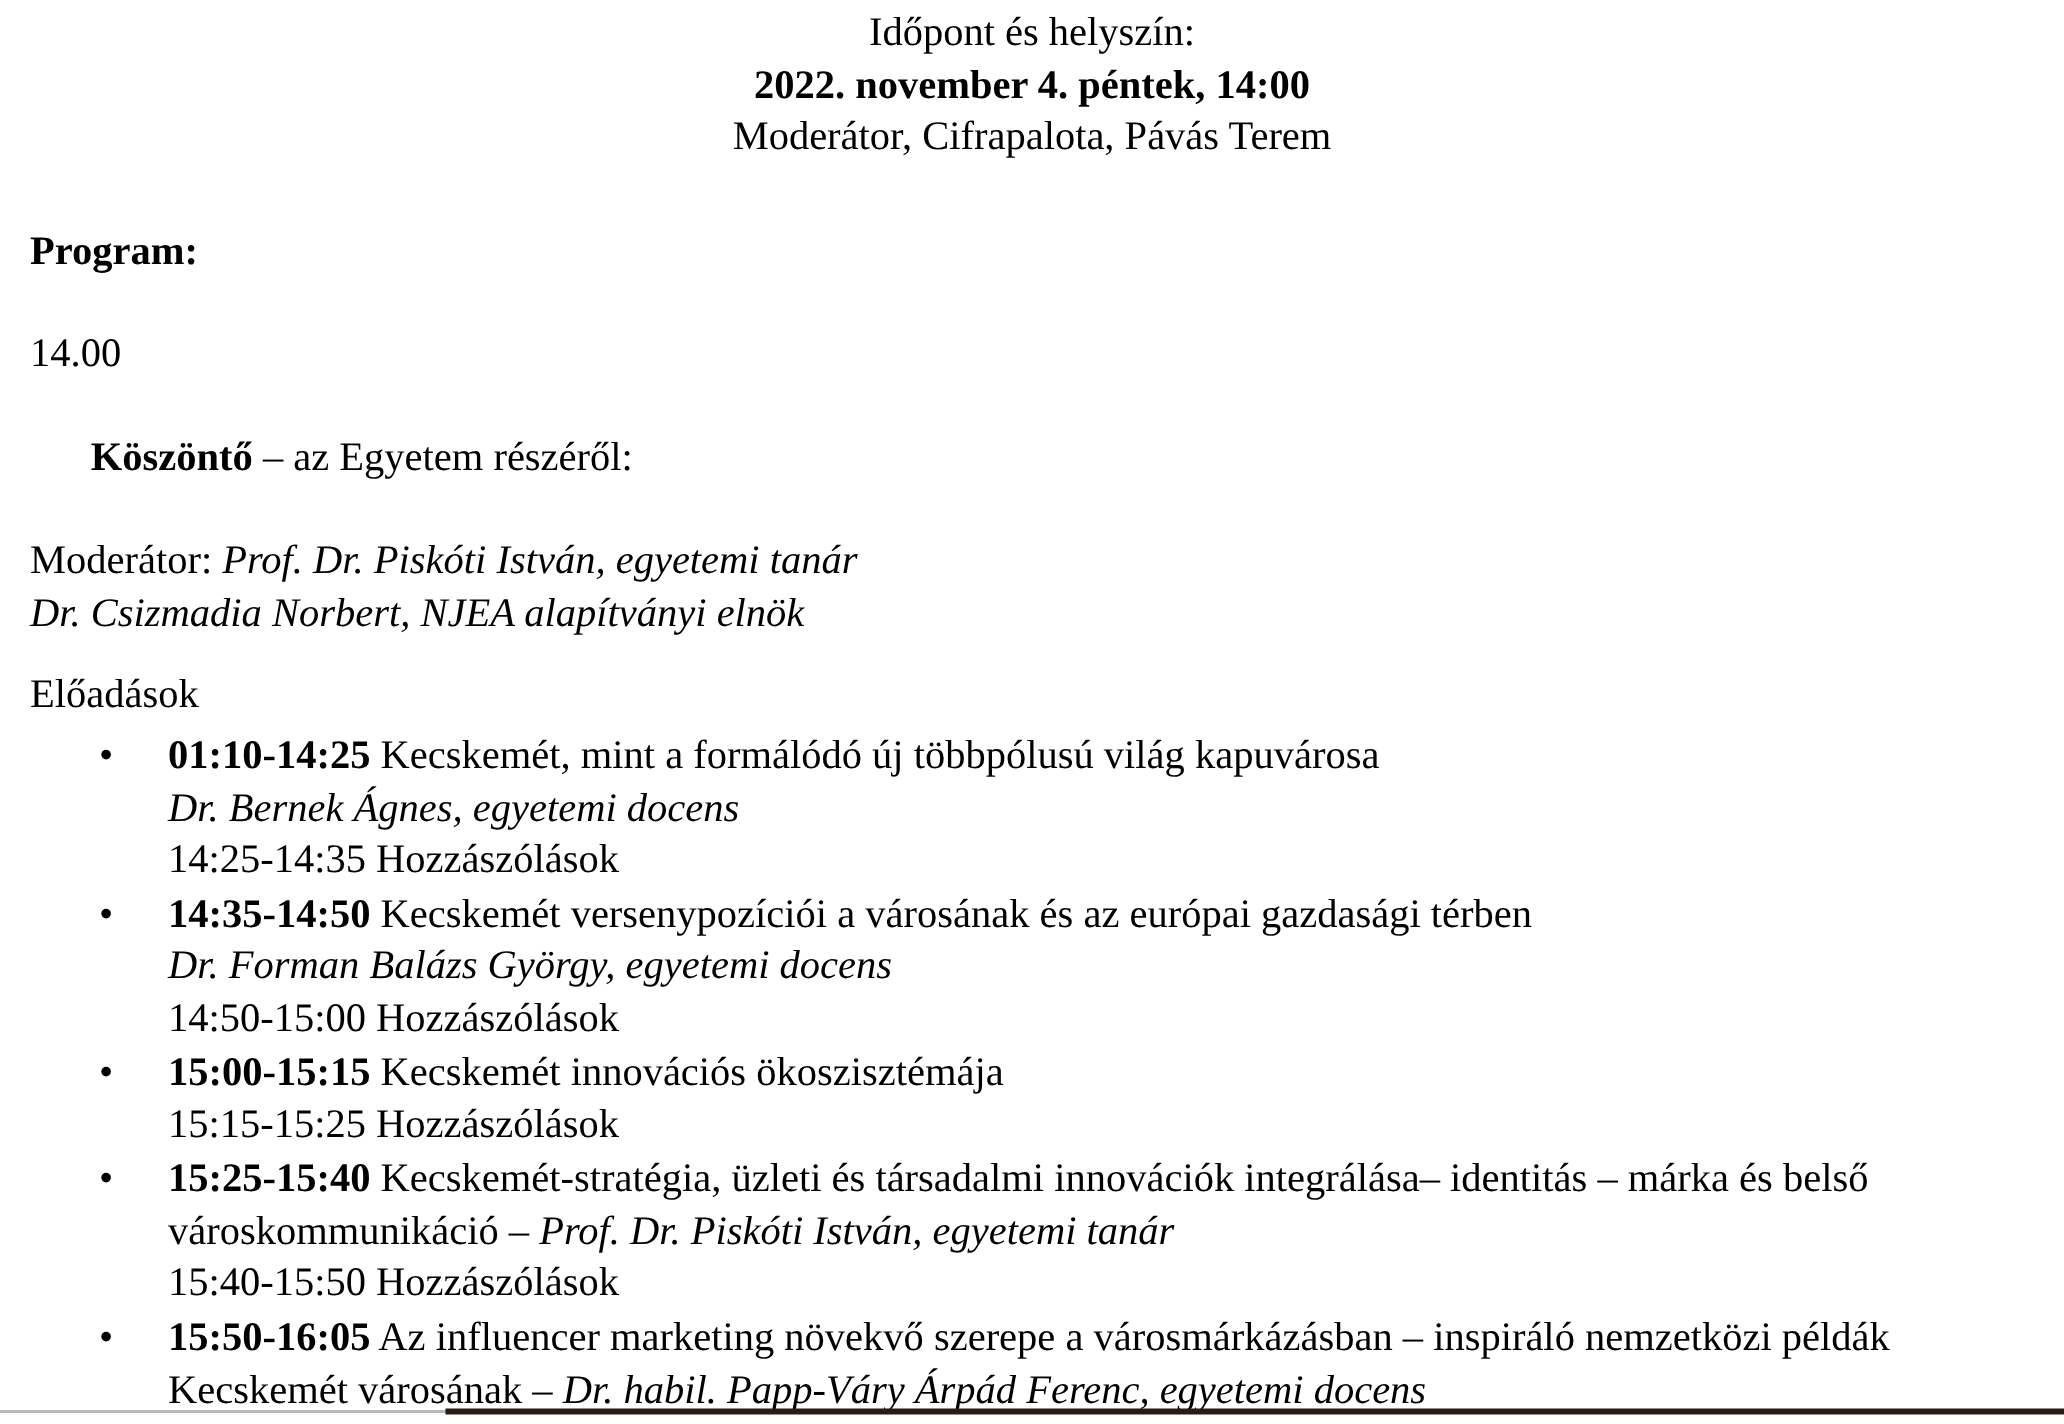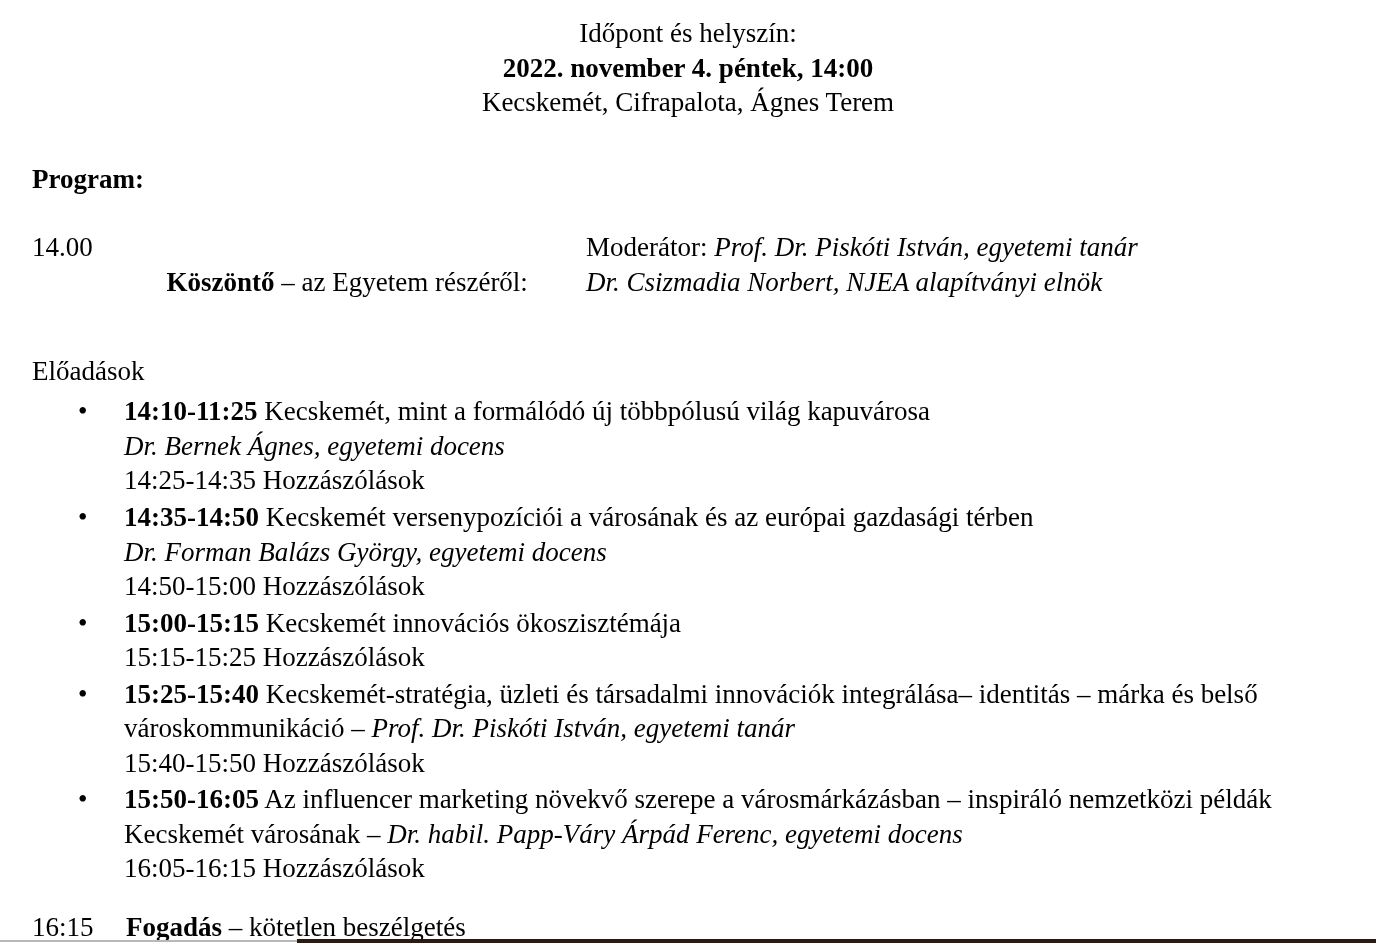--- a/index.html
+++ b/index.html
@@ -17,21 +17,21 @@
     color: #000000;
     font-size: 27px;
     line-height: 1.28;
     -webkit-font-smoothing: antialiased;
   }
 
   .page {
     position: relative;
     width: 1376px;
     height: 949px;
-    padding: 12px;
+    padding: 0;
     box-sizing: border-box;
   }
 
   
   .heading {
     text-align: center;
     margin: 0;
     padding-top: 4px;
   }
   .heading .line {
@@ -48,20 +48,21 @@
     margin-top: 42px;
     margin-left: 20px;
   }
 
   
   .opening-row {
     margin-top: 34px;
     margin-left: 20px;
     display: flex;
     align-items: flex-start;
+    flex-direction: column;
   }
   .opening-time {
     flex: 0 0 auto;
     width: 94px;
     white-space: pre;
   }
   .opening-role {
     flex: 0 0 auto;
     width: 460px;
     white-space: pre;
@@ -166,21 +167,21 @@
   }
 </style>
 </head>
 <body>
 
 <div class="page">
 
   <div class="heading">
     <span class="line">Időpont és helyszín:</span>
     <span class="line bold">2022. november 4. péntek, 14:00</span>
-    <span class="line">Kecskemét, Cifrapalota, Ágnes Terem</span>
+    <span class="line">Moderátor, Cifrapalota, Pávás Terem</span>
   </div>
 
   <div class="program-label">Program:</div>
 
   <div class="opening-row">
     <span class="opening-time">14.00</span>
     <span class="opening-role">
       <span class="bold">Köszöntő</span><span> – az Egyetem részéről:</span>
     </span>
     <span class="opening-names">
@@ -188,21 +189,21 @@
       <span class="nline ital">Dr. Csizmadia Norbert, NJEA alapítványi elnök</span>
     </span>
   </div>
 
   <div class="talks-label">Előadások</div>
 
   <ul class="talks">
 
     <li>
       <span class="bullet">•</span>
-      <span class="talk-main"><span class="tm-time">14:10-11:25</span><span> Kecskemét, mint a formálódó új többpólusú világ kapuvárosa</span></span>
+      <span class="talk-main"><span class="tm-time">01:10-14:25</span><span> Kecskemét, mint a formálódó új többpólusú világ kapuvárosa</span></span>
       <span class="talk-speaker">Dr. Bernek Ágnes, egyetemi docens</span>
       <span class="talk-discussion">14:25-14:35 Hozzászólások</span>
     </li>
 
     <li>
       <span class="bullet">•</span>
       <span class="talk-main"><span class="tm-time">14:35-14:50</span><span> Kecskemét versenypozíciói a városának és az európai gazdasági térben</span></span>
       <span class="talk-speaker">Dr. Forman Balázs György, egyetemi docens</span>
       <span class="talk-discussion">14:50-15:00 Hozzászólások</span>
     </li>

